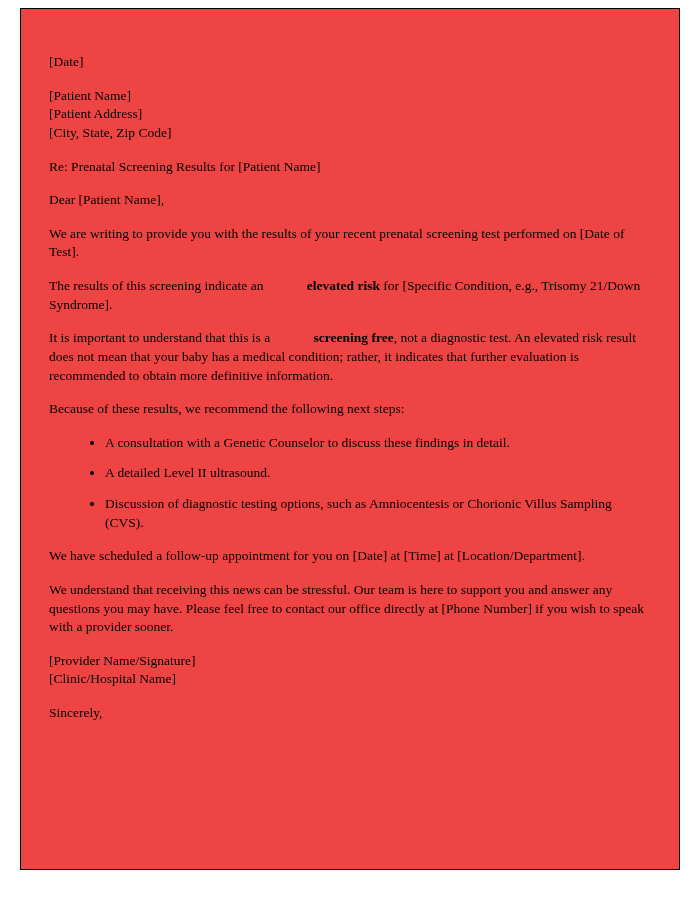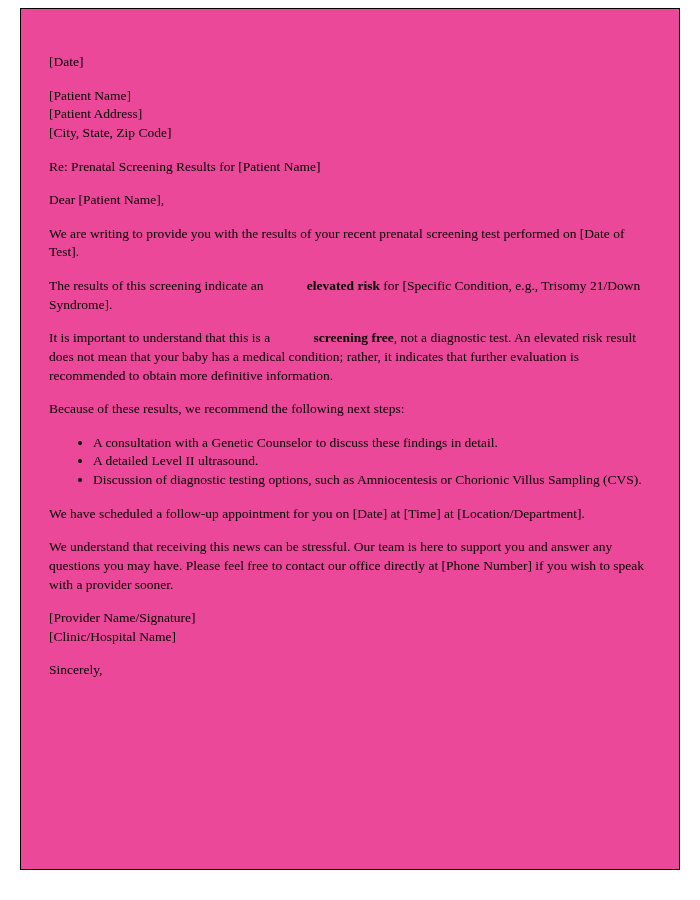--- a/index.html
+++ b/index.html
@@ -7,42 +7,42 @@
     margin: 0;
     padding: 0;
     background: #ffffff;
     width: 700px;
   }
   .page {
     width: 660px;
     height: 862px;
     margin: 8px auto 0 auto;
     border: 1px solid #000000;
-    background: #ec4899;
+    background: #ef4444;
   }
   .letter {
     padding: 44px 30px 0 28px;
     font-family: "Liberation Serif", "DejaVu Serif", serif;
     font-size: 13.5px;
     line-height: 1.38;
     color: #000000;
   }
   .letter p {
     margin: 0 0 15px 0;
   }
   .letter .block-line {
     display: block;
   }
   .letter ul {
     margin: 0 0 15px 0;
     padding-left: 44px;
     list-style-type: disc;
   }
   .letter li {
-    margin: 0;
+    margin: 12px;
   }
   strong {
     font-weight: bold;
     margin-left: 40px;
   }
 </style>
 </head>
 <body>
 
 <div class="page">

